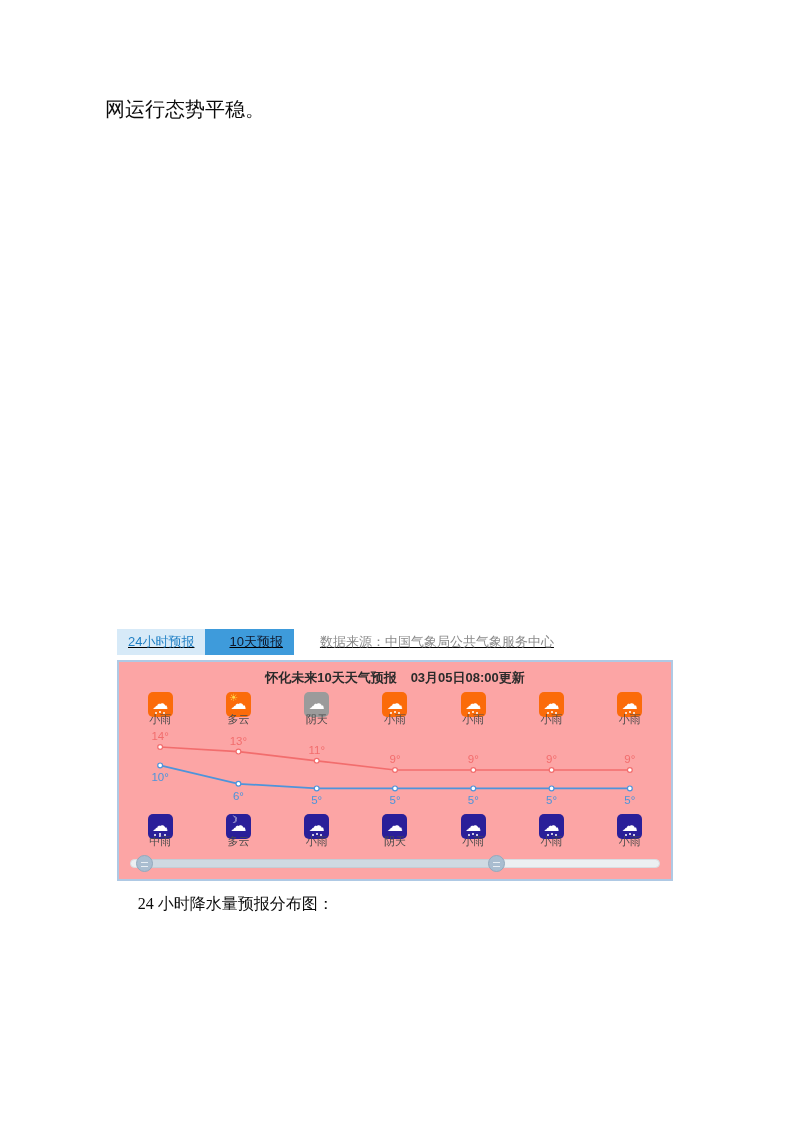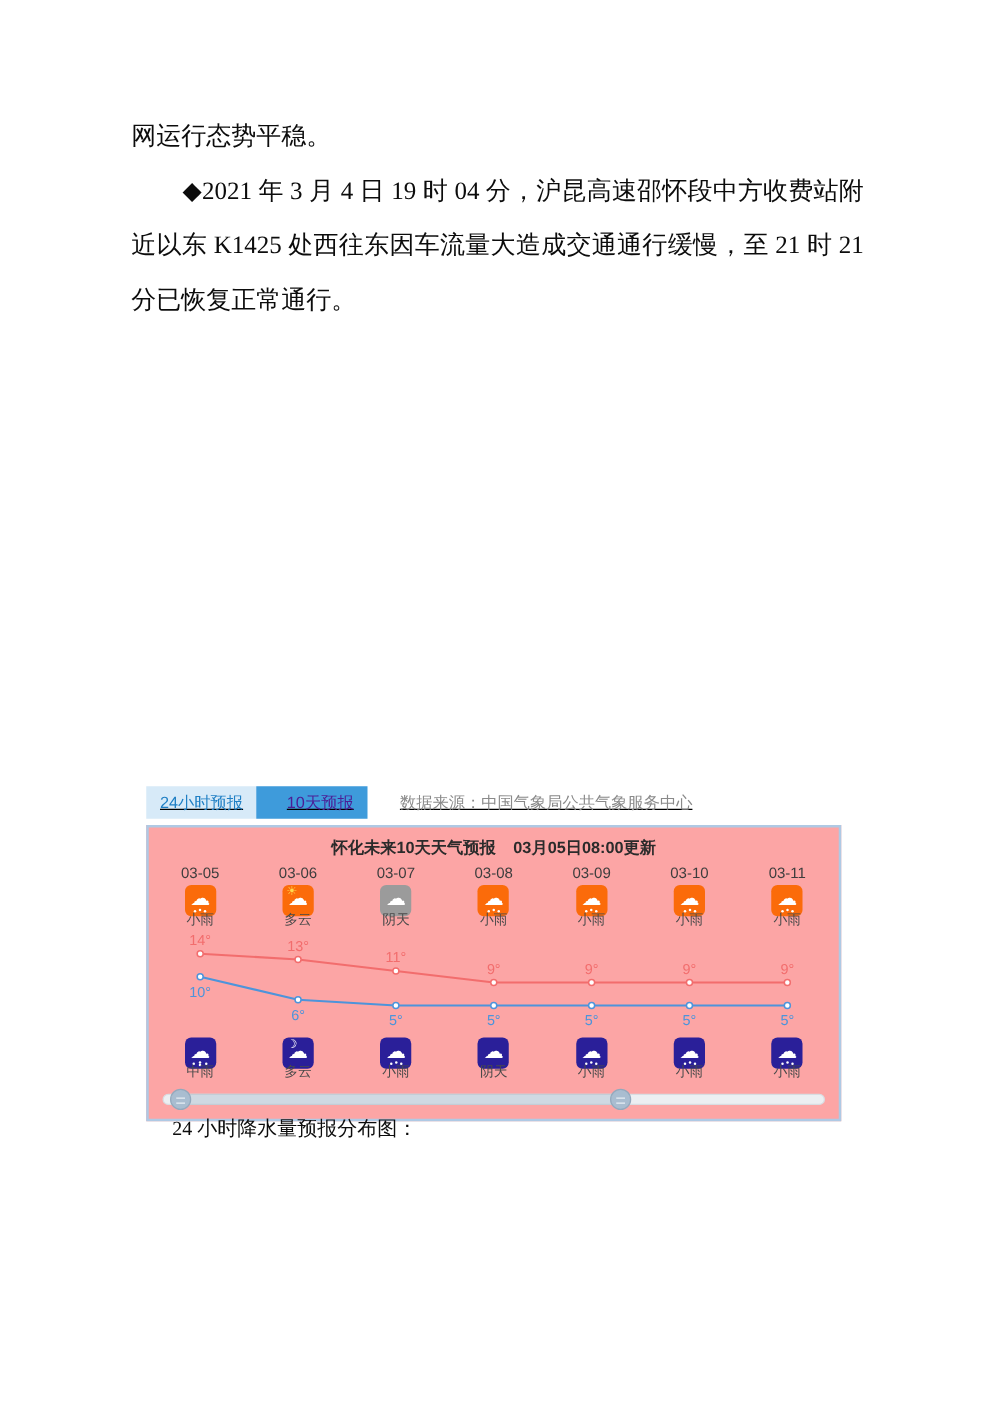--- a/index.html
+++ b/index.html
@@ -21,21 +21,21 @@
     position:absolute; left:105px; top:889px; width:586px;
     font-size:16px; line-height:30px; color:#0c0c0c; text-indent:2.05em;
   }
   
   .widget { position:absolute; left:117px; top:629px; width:556px;
     font-family:"Liberation Sans","DejaVu Sans",sans-serif; }
   .tabbar { display:flex; align-items:center; height:26px;text-decoration:underline; }
   .tab { height:26px; display:flex; align-items:center; padding:0 11px;
     font-size:13px; cursor:pointer; }
   .tab.inactive { background:#d7eaf8; color:#1f7fc4; }
-  .tab.active { background:var(--accent); color:#4c1d95;padding-left:24px; }
+  .tab.active { background:var(--accent); color:#0f172a;padding-left:24px; }
   .source { margin-left:26px; font-size:13px; color:#8a8a8a; }
   .wbox { margin-top:5px; background:#fca5a5; border:2px solid var(--border);
     padding:4px 2px 5px 2px; }
   .wtitle { text-align:center; font-size:13px; font-weight:bold; color:#2b2b2b;
     padding:3px 0 2px 0; }
   .wtitle .updated { margin-left:14px; }
   .grid { display:flex; }
   .col { flex:1 1 0; display:flex; flex-direction:column; align-items:center; }
   .date { font-size:12px; color:#3d3d3d; margin-top:2px; }
   .wlabel { font-size:11px; color:#4a4a4a; margin-top:-5px; position:relative; z-index:2; }
@@ -66,58 +66,34 @@
   .handle.h1 { left:6px; }
   .handle.h2 { left:358px; }
 </style>
 </head>
 <body>
 
 <div class="page">
 
   <div class="doc-body" id="doc-body">
       <p class="para">网运行态势平稳。</p>
-      <p class="para indent">◆2021 年 3 月 4 日 19 时 04 分，沪昆高速邵怀段中方收费站附近以东 K1425 处西往东因车流量大造成交通通行缓慢，至 21 时 21 分已恢复正常通行。</p>
     </div>
 
   <div class="widget">
     <div class="tabbar">
       <div class="tab inactive">24小时预报</div>
       <div class="tab active">10天预报</div>
       <div class="source">数据来源：中国气象局公共气象服务中心</div>
     </div>
 
     <div class="wbox">
       <div class="wtitle">
         <span>怀化未来10天天气预报</span><span class="updated">03月05日08:00更新</span>
       </div>
 
-      <div class="grid" id="row-dates">
-          <div class="col">
-            <div class="date">03-05</div>
-          </div>
-          <div class="col">
-            <div class="date">03-06</div>
-          </div>
-          <div class="col">
-            <div class="date">03-07</div>
-          </div>
-          <div class="col">
-            <div class="date">03-08</div>
-          </div>
-          <div class="col">
-            <div class="date">03-09</div>
-          </div>
-          <div class="col">
-            <div class="date">03-10</div>
-          </div>
-          <div class="col">
-            <div class="date">03-11</div>
-          </div>
-        </div>
       <div class="grid" id="row-dayicons">
           <div class="col">
             <span class="wicon orange">
               <span class="cloud">☁</span>
               <span class="drops"></span>
             </span>
             <div class="wlabel">小雨</div>
           </div>
           <div class="col">
             <span class="wicon orange">

